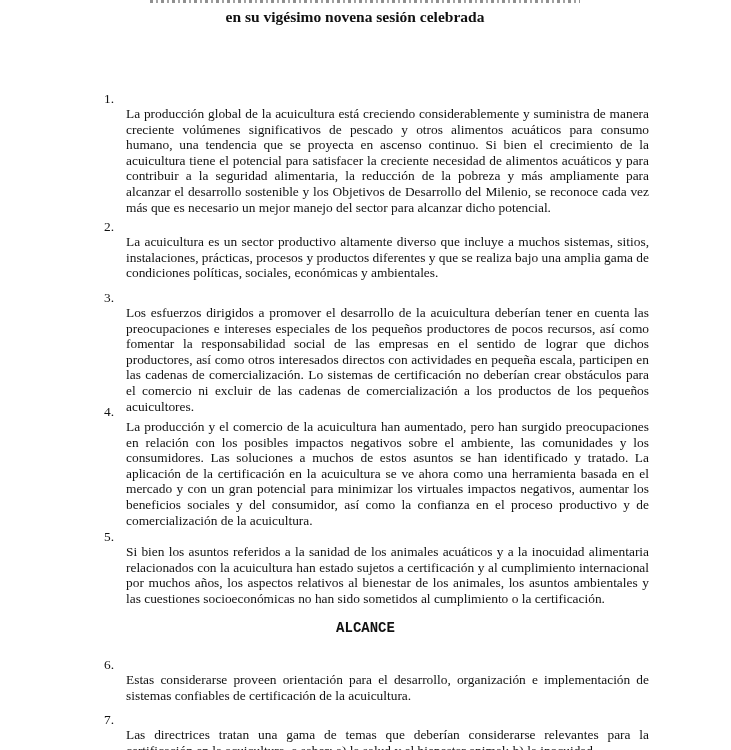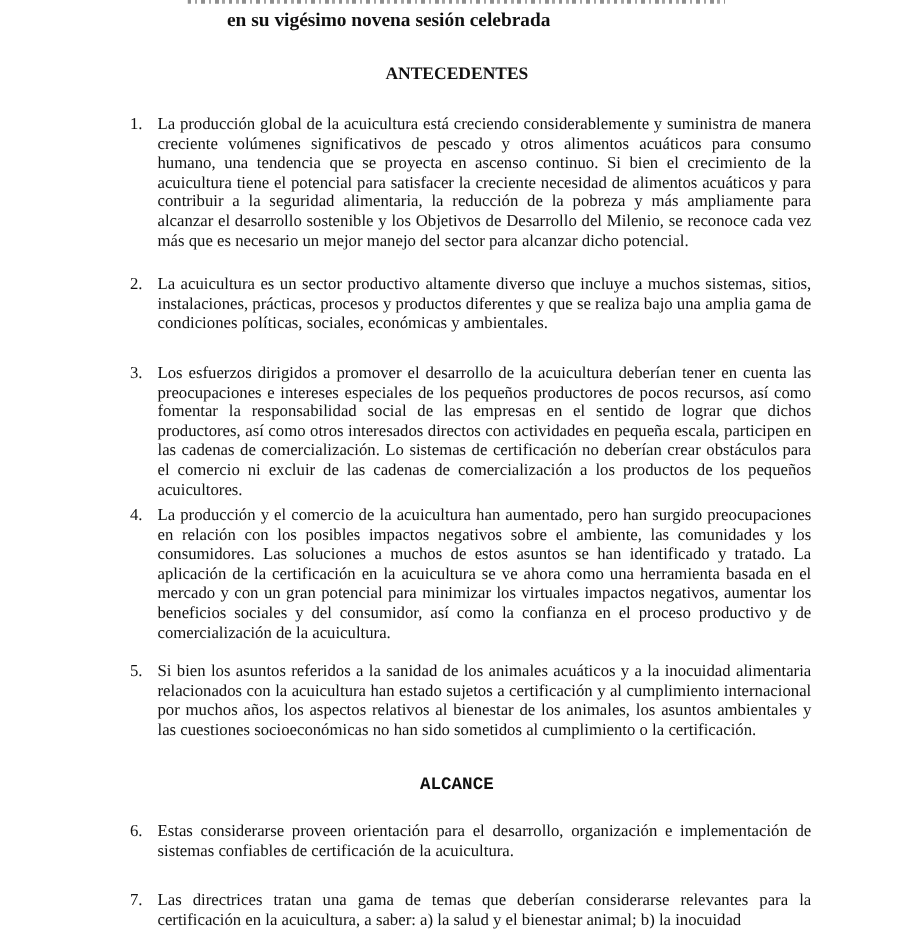--- a/index.html
+++ b/index.html
@@ -13,56 +13,55 @@
     position: absolute; left: 150px; top: -8px; width: 430px; height: 14px;
     overflow: hidden;
   }
   .clipped-line .ink {
     position: absolute; left: 0; right: 0; top: 6px; height: 5px;
     background: repeating-linear-gradient(90deg, #333 0 3px, transparent 3px 6px, #555 6px 8px, transparent 8px 11px);
     opacity: 0.55;
   }
   .title-line {
     position: absolute; left: 0; width: 622px; text-align: center;
-    font-weight: bold; font-size: 15.5px; line-height: 18px;
+    font-weight: bold; font-size: 15.5px; line-height: 18px; padding-left: 44px;
   }
   .t1 { top: 8px; }
   .t2 { top: 26px; }
   .section-head {
     position: absolute; left: 0; width: 731px; text-align: center;
     font-weight: bold; font-size: 14px; line-height: 16px;
   }
   .sh1 { top: 52px; }
   .sh2 { top: 620px; font-family: Liberation Mono, monospace; }
   .item {
     position: absolute; left: 104px; width: 545px;
     font-size: 13.4px; line-height: 15.6px;
   }
   .item .num { position: absolute; left: 0; top: 0; width: 20px; }
-  .item .txt { display: block; margin-left: 22px; text-align: justify; }
+  .item .txt { display: block; margin-left: 22px; text-align: justify; margin-top: 15px; }
   .i1 { top: 91px; }
   .i2 { top: 219px; }
   .i3 { top: 290px; }
   .i4 { top: 404px; }
   .i5 { top: 529px; }
   .i6 { top: 657px; }
   .i7 { top: 712px; }
 </style>
 </head>
 <body>
 
 <div class="page">
 
   <div class="clipped-line">
     <div class="ink"></div>
   </div>
 
   <div class="title-line t1">en su vigésimo novena sesión celebrada</div>
 
-  <div class="section-head sh1">ANTECEDENTES</div>
 
   <div class="item i1">
     <span class="num">1.</span>
     <span class="txt">La producción global de la acuicultura está creciendo considerablemente y suministra de manera creciente volúmenes significativos de pescado y otros alimentos acuáticos para consumo humano, una tendencia que se proyecta en ascenso continuo. Si bien el crecimiento de la acuicultura tiene el potencial para satisfacer la creciente necesidad de alimentos acuáticos y para contribuir a la seguridad alimentaria, la reducción de la pobreza y más ampliamente para alcanzar el desarrollo sostenible y los Objetivos de Desarrollo del Milenio, se reconoce cada vez más que es necesario un mejor manejo del sector para alcanzar dicho potencial.</span>
   </div>
 
   <div class="item i2">
     <span class="num">2.</span>
     <span class="txt">La acuicultura es un sector productivo altamente diverso que incluye a muchos sistemas, sitios, instalaciones, prácticas, procesos y productos diferentes y que se realiza bajo una amplia gama de condiciones políticas, sociales, económicas y ambientales.</span>
   </div>

